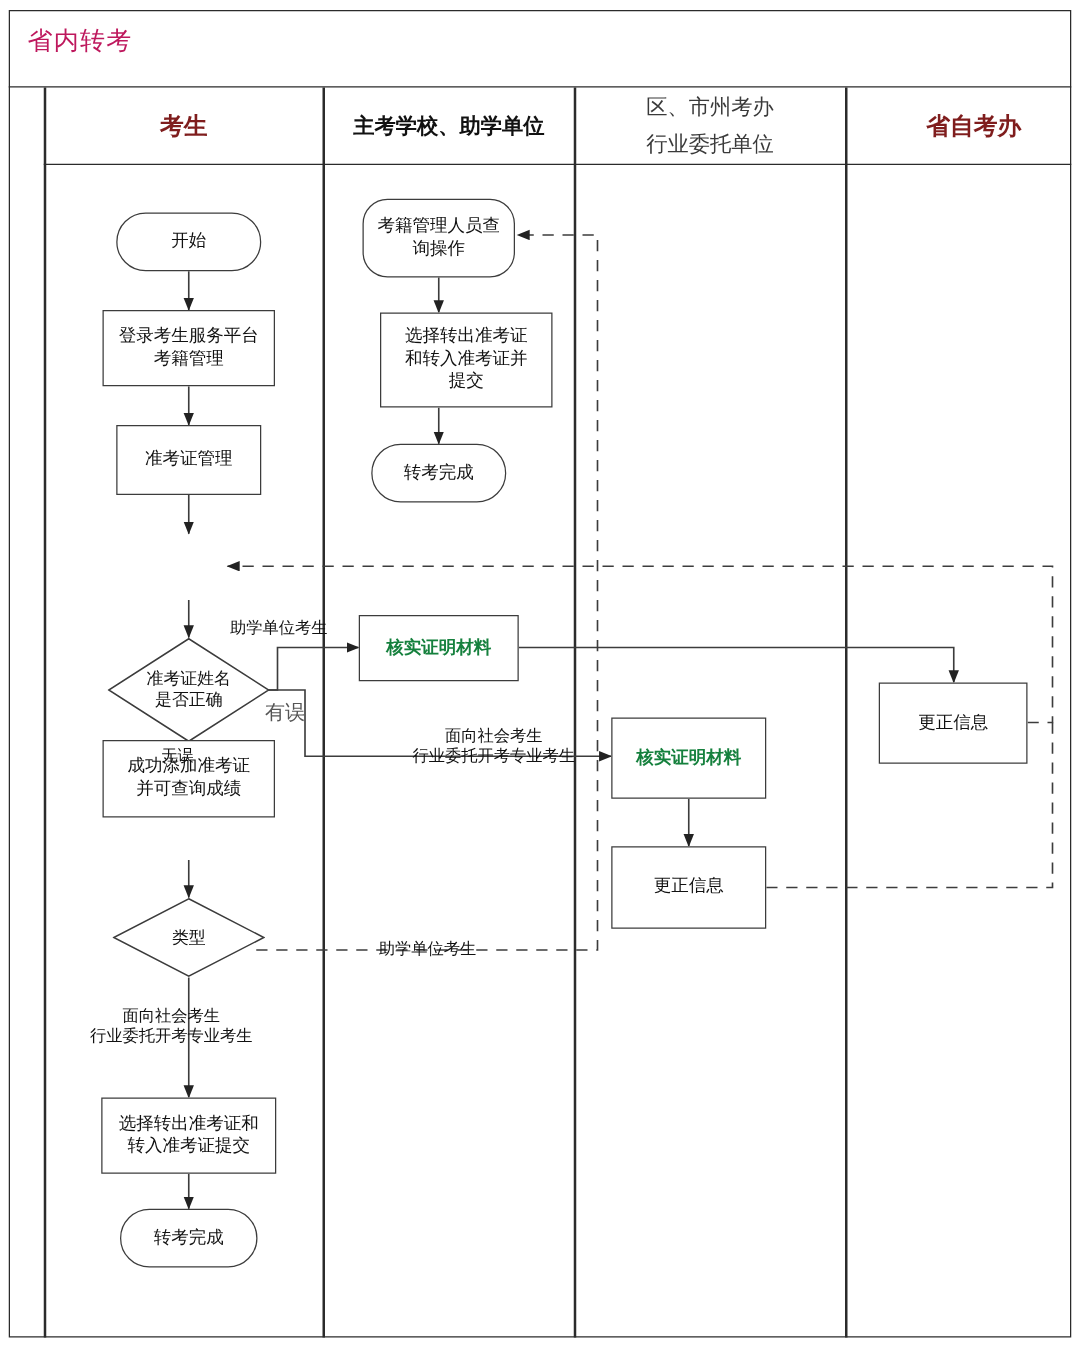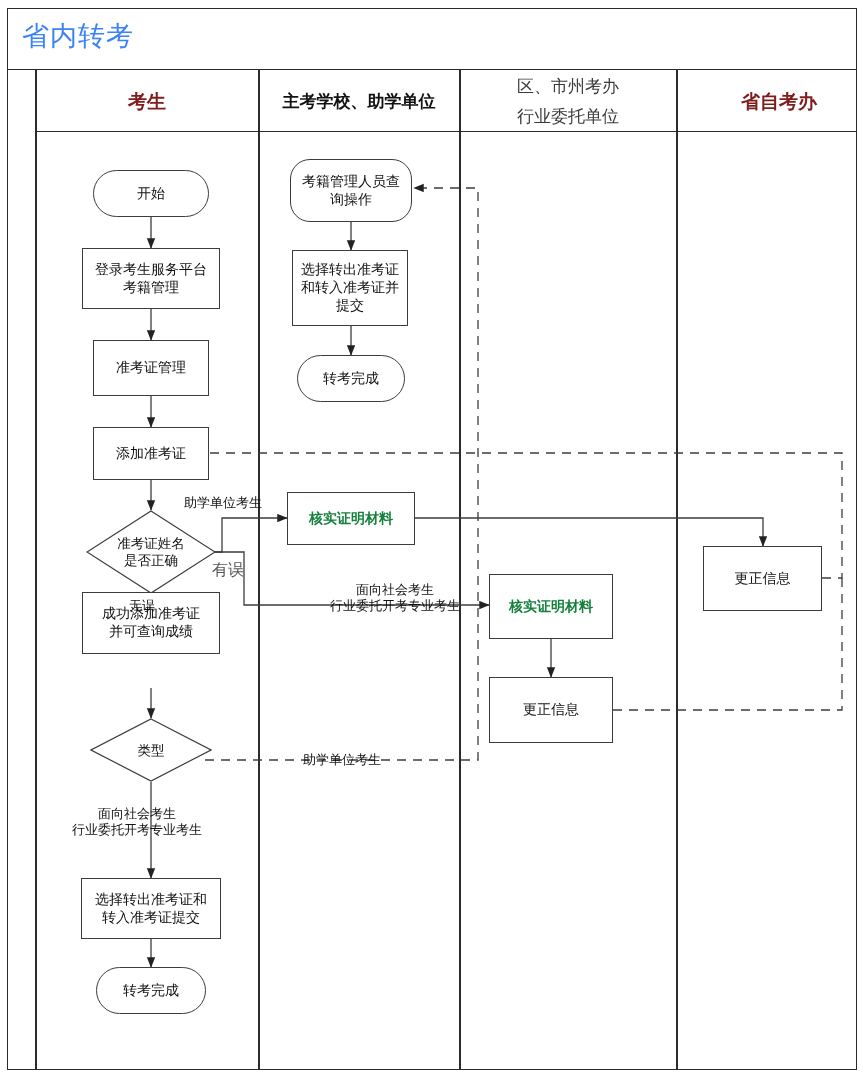--- a/index.html
+++ b/index.html
@@ -2,21 +2,21 @@
 <html><head>
 <meta charset="utf-8">
 <style>
   html,body{margin:0;padding:0;background:#ffffff;}
   body{font-family:"DejaVu Sans","Liberation Sans",sans-serif;}
   #page{position:relative;width:864px;height:1078px;background:#fff;overflow:hidden;}
 
   
   .frame{position:absolute;left:7px;top:8px;width:850px;height:1062px;border:1.5px solid #2b2b2b;box-sizing:border-box;}
   .title-bar{position:absolute;left:7px;top:8px;width:850px;height:62px;border-bottom:1.5px solid #2b2b2b;box-sizing:border-box;}
-  .title-text{position:absolute;left:22px;top:22px;font-size:27px;color:#3b82f6;letter-spacing:1px;line-height:1;}
+  .title-text{position:absolute;left:22px;top:22px;font-size:20px;color:#be185d;letter-spacing:1px;line-height:1;}
 
   .hdr-row{position:absolute;left:35px;top:70px;width:822px;height:62px;border-bottom:1.5px solid #2b2b2b;box-sizing:border-box;}
   .vline{position:absolute;background:#2b2b2b;width:1.5px;}
   .lane-hdr{position:absolute;top:70px;height:62px;display:flex;align-items:center;justify-content:center;text-align:center;line-height:1.18;}
   .lane-hdr span{display:block;}
   .h-big{font-size:19px;font-weight:bold;color:#7f1d1d;}
   .h-med{font-size:17px;font-weight:bold;color:#111;}
   .h-gray{font-size:17px;color:#3a3a3a;}
 
   
@@ -121,23 +121,20 @@
   </div>
 
   <div class="node proc" style="left:82px;top:248px;width:138px;height:61px;">
     <span class="lbl">登录考生服务平台<br>考籍管理</span>
   </div>
 
   <div class="node proc" style="left:93px;top:340px;width:116px;height:56px;">
     <span class="lbl">准考证管理</span>
   </div>
 
-  <div class="node proc" style="left:93px;top:427px;width:116px;height:53px;">
-    <span class="lbl">添加准考证</span>
-  </div>
 
   <div class="dia" style="left:86px;top:510px;width:130px;height:84px;">
     <svg width="130" height="84" viewBox="0 0 130 84">
         <polygon points="65,1 129,42 65,83 1,42" fill="#fff" stroke="#3c3c3c" stroke-width="1.2"></polygon>
       </svg>
     <div class="dlbl">准考证姓名<br>是否正确</div>
   </div>
 
   <div class="node proc" style="left:82px;top:592px;width:138px;height:62px;">
     <span class="lbl">成功添加准考证<br>并可查询成绩</span>
@@ -155,21 +152,21 @@
   </div>
 
   <div class="node term" style="left:96px;top:967px;width:110px;height:47px;">
     <span class="lbl">转考完成</span>
   </div>
 
   <div class="node proc" style="left:290px;top:159px;width:122px;height:63px;border-radius:20px;">
     <span class="lbl">考籍管理人员查<br>询操作</span>
   </div>
 
-  <div class="node proc" style="left:292px;top:250px;width:116px;height:76px;">
+  <div class="node proc" style="left:304px;top:250px;width:138px;height:76px;">
     <span class="lbl">选择转出准考证<br>和转入准考证并<br>提交</span>
   </div>
 
   <div class="node term" style="left:297px;top:355px;width:108px;height:47px;">
     <span class="lbl">转考完成</span>
   </div>
 
   <div class="node proc" style="left:287px;top:492px;width:128px;height:53px;">
     <span class="lbl red">核实证明材料</span>
   </div>

